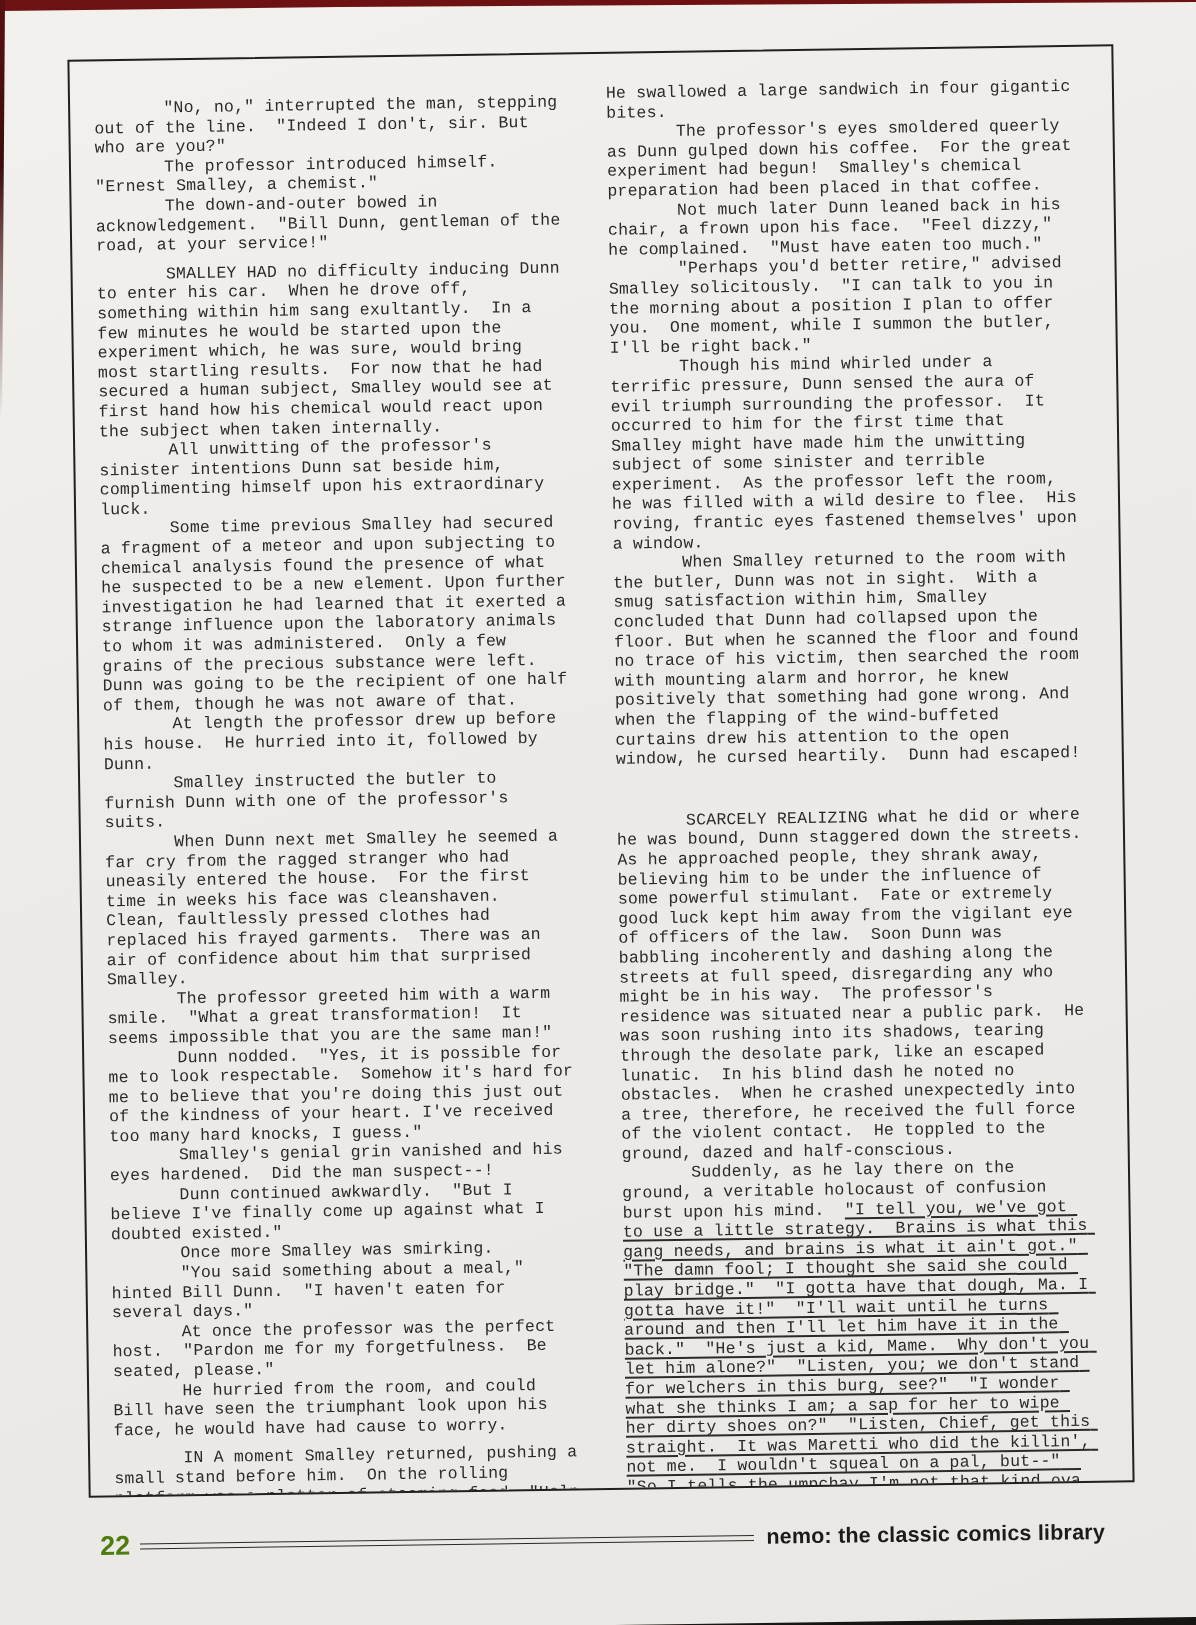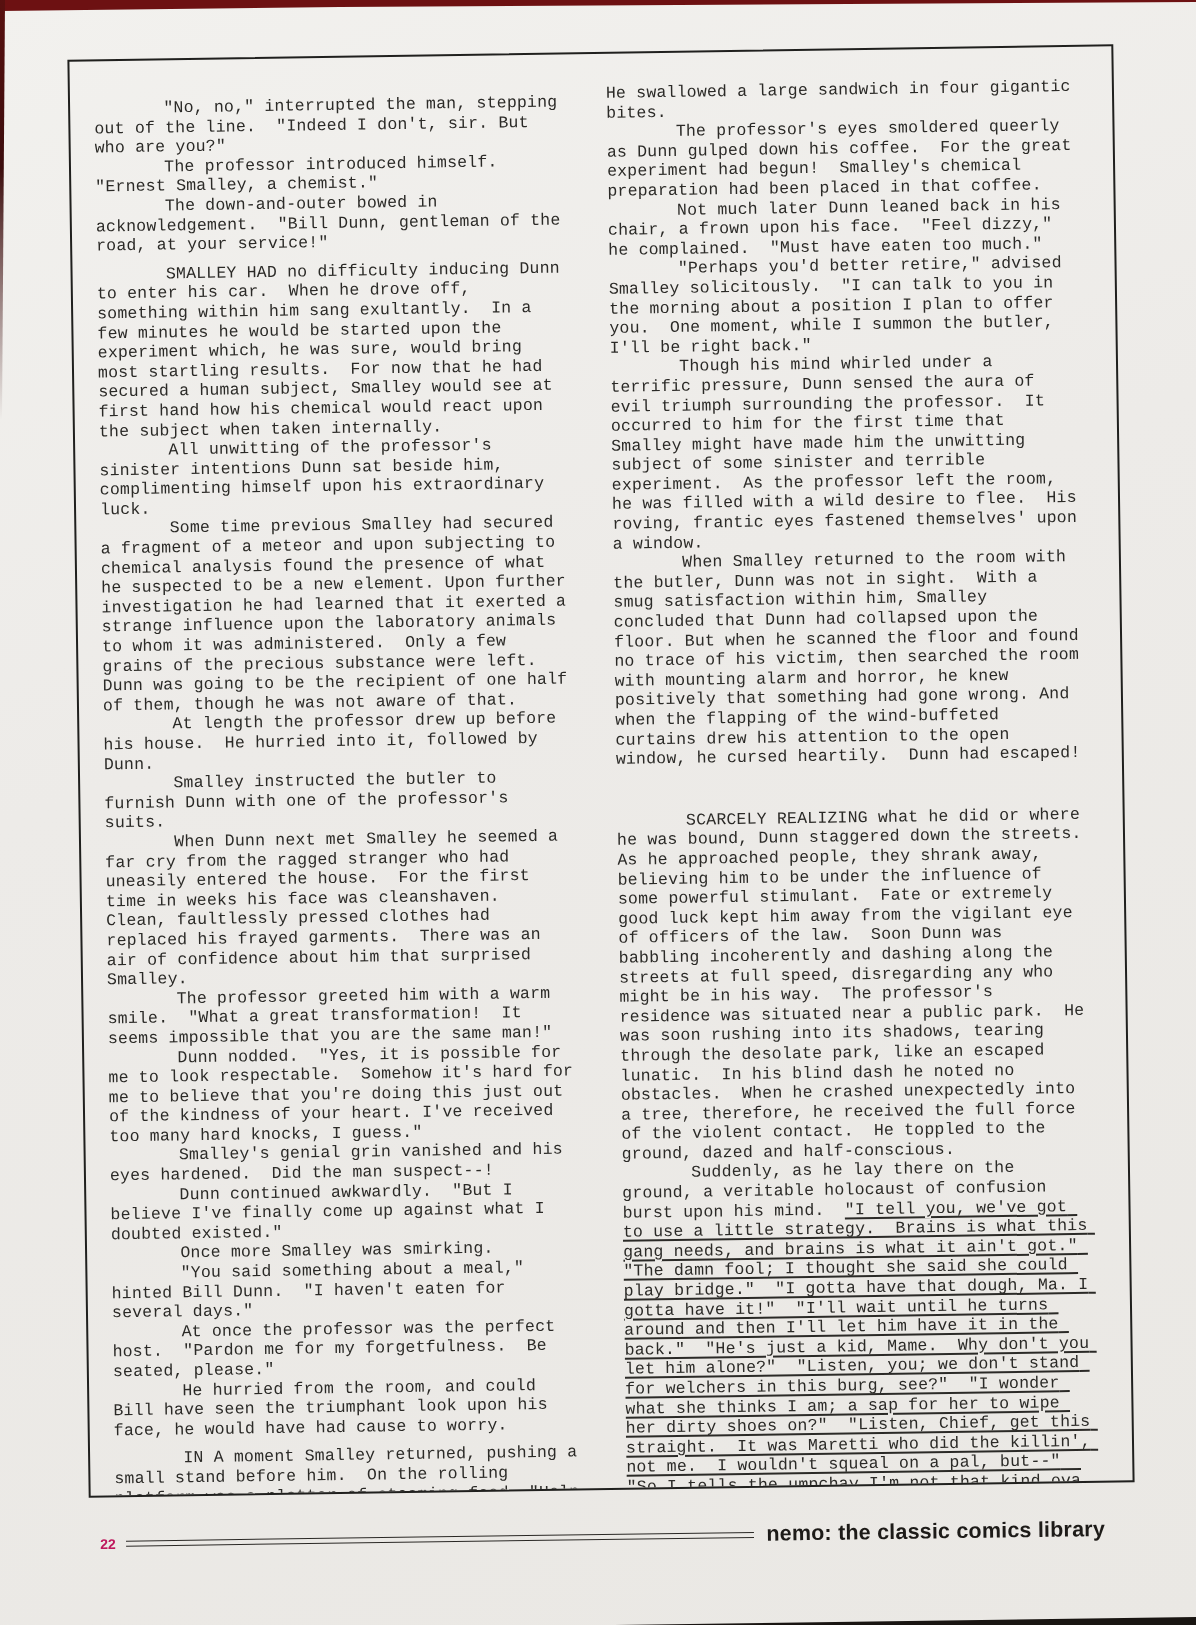--- a/index.html
+++ b/index.html
@@ -88,22 +88,22 @@
     top: 1524px;
     width: 1005px;
     display: flex;
     align-items: center;
     transform: rotate(-0.8deg);
     z-index: 4;
   }
   .page-number {
     font-family: "Liberation Sans", sans-serif;
     font-weight: bold;
-    font-size: 14px;
-    color: #be185d;
+    font-size: 27px;
+    color: #4d7c0f;
     margin-right: 10px;
   }
   .footer-rule {
     flex: 1 1 auto;
     height: 6px;
     border-top: 1.6px solid #2a2825;
     border-bottom: 1.6px solid #2a2825;
     box-sizing: border-box;
     margin-right: 12px;
   }

